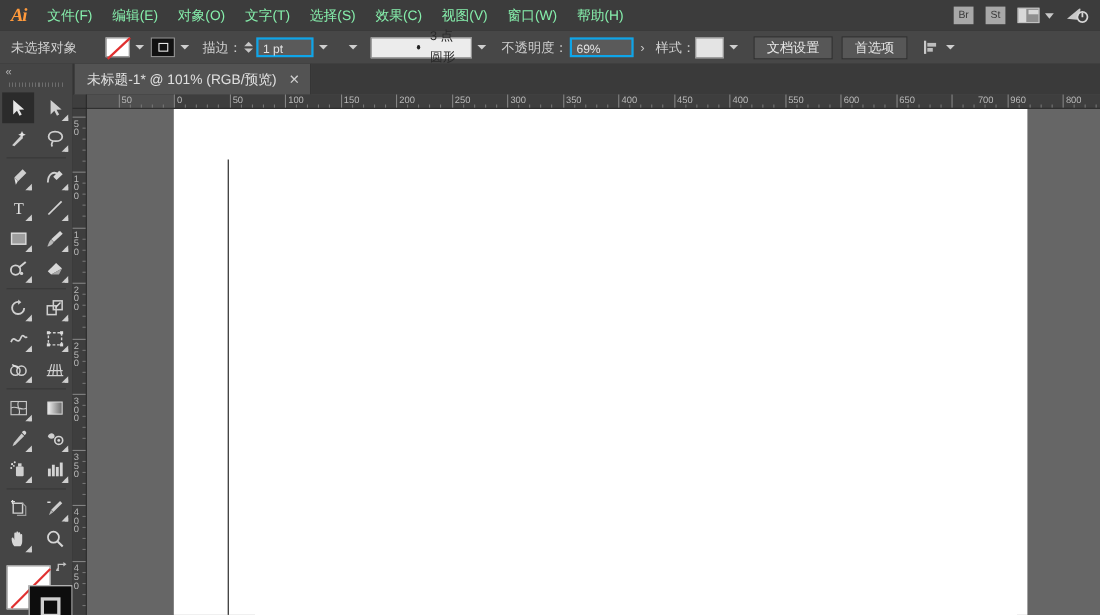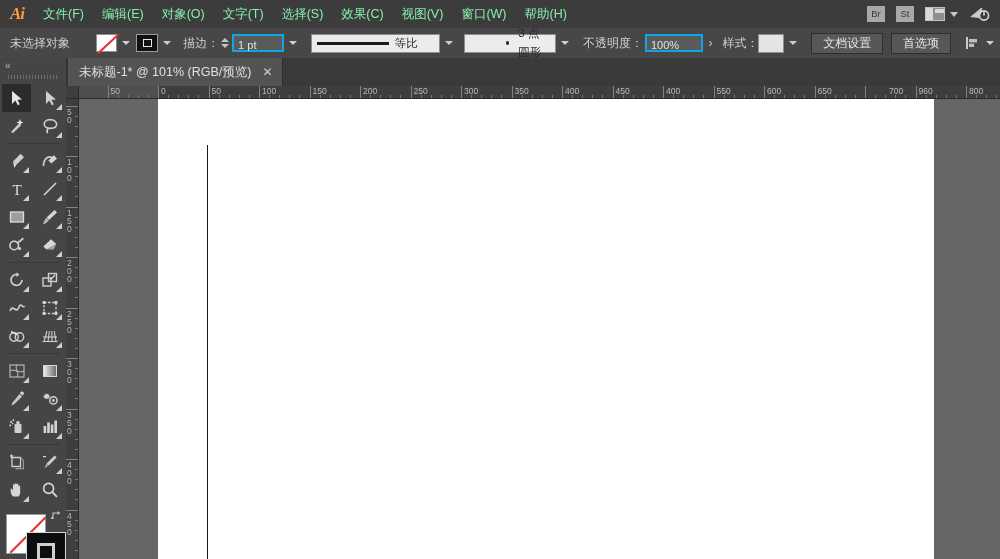--- a/index.html
+++ b/index.html
@@ -229,36 +229,32 @@
     <div style="width:6px"></div>
     <div class="cb-label">描边：</div>
     <div class="spinner">
       <div class="up"></div>
         <div class="dn"></div>
     </div>
     <div class="field" style="width:52px">1 pt</div>
     <div class="mini-caret"></div>
 
     <div style="width:8px"></div>
-    <div class="lightfield" style="width:130px;justify-content:flex-start;">
-      <span class="strokeline"></span>
-      <span>等比</span>
-    </div>
     <div class="mini-caret"></div>
 
     <div style="width:6px"></div>
     <div class="lightfield" style="width:92px;padding-left:39px;">
       <span class="brush-dot"></span>
       <span>3 点圆形</span>
     </div>
     <div class="mini-caret"></div>
 
     <div style="width:8px"></div>
     <div class="cb-label">不透明度：</div>
-    <div class="field" style="width:58px;margin-left:2px;">100%</div>
+    <div class="field" style="width:58px;margin-left:2px;">69%</div>
     <div class="arrow-r">›</div>
 
     <div style="width:6px"></div>
     <div class="cb-label">样式：</div>
     <div class="style-swatch"></div>
     <div class="mini-caret"></div>
 
     <div style="width:8px"></div>
     <div class="btn">文档设置</div>
     <div style="width:8px"></div>

